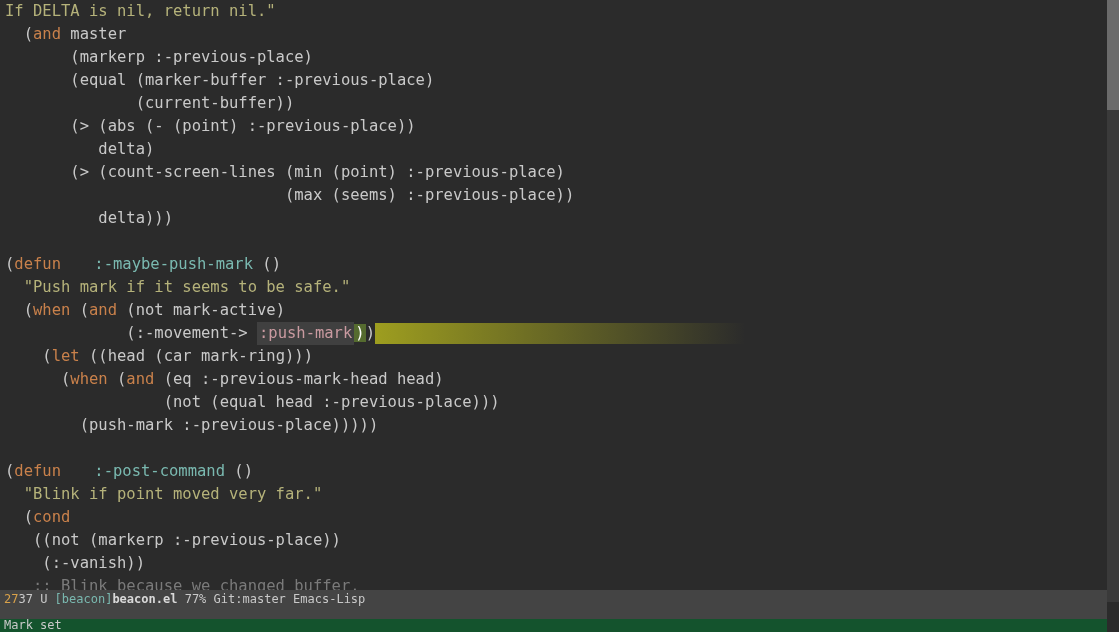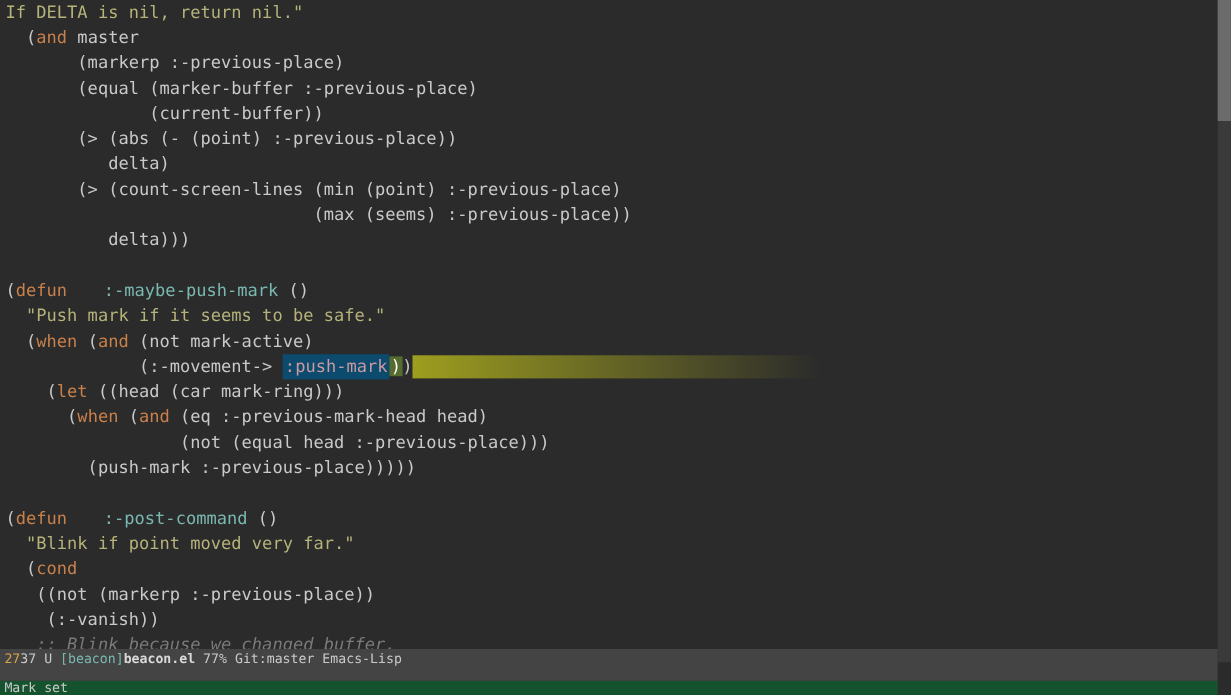--- a/index.html
+++ b/index.html
@@ -6,22 +6,22 @@
     background:#2b2b2b;font-family:"DejaVu Sans Mono","Menlo","Consolas",monospace;
     font-size:15.5px;line-height:23px;}
   .editor{position:relative;width:1107px;height:632px;background:#2b2b2b;padding:0 0 0 5px;box-sizing:border-box;color:#c9c9c9;}
   .scrollbar{position:absolute;top:0;right:0;width:12px;height:602px;background:#3a3a3a;}
   .scroll-thumb{position:absolute;top:0;right:0;width:12px;height:110px;background:#6b6b6b;}
   pre{margin:0;white-space:pre;}
   .kw{color:#c9814b;text-align:right;}
   .fn{color:#7ab9b0;padding-left:24px;}
   .str{color:#b5b27a;}
   .const{color:#c99aa0;}
-  .comment{color:#7a7a7a;font-style:italic;}
-  .hl-box{display:inline-block;background:#0c4a6e;color:#f0e890;padding:0 2px;}
+  .comment{color:#7a7a7a;}
+  .hl-box{display:inline-block;background:#404040;color:#f0e890;padding:0 2px;}
   .paren-match{background:#556b2f;color:#fff;padding:0 1px;}
   .beacon-tail{display:inline-block;height:21px;width:390px;vertical-align:middle;
     background:linear-gradient(to right, rgba(170,170,30,0.9), rgba(170,170,30,0) 95%);}
   .modeline{position:absolute;bottom:13px;left:0;width:1107px;height:29px;
     background:#444444;color:#c9c9c9;font-size:12px;line-height:19px;padding-left:4px;box-sizing:border-box;}
   .modeline .file{color:#d9d9d9;font-weight:bold;}
   .modeline .right{position:absolute;right:8px;top:0;color:#8a8a8a;}
   .minibuf{position:absolute;bottom:0;left:0;width:1107px;height:13px;
     background:#14532d;color:#c9c9c9;font-size:12px;line-height:13px;padding-left:4px;box-sizing:border-box;}
   .watermark{color:#a06a6a;}

